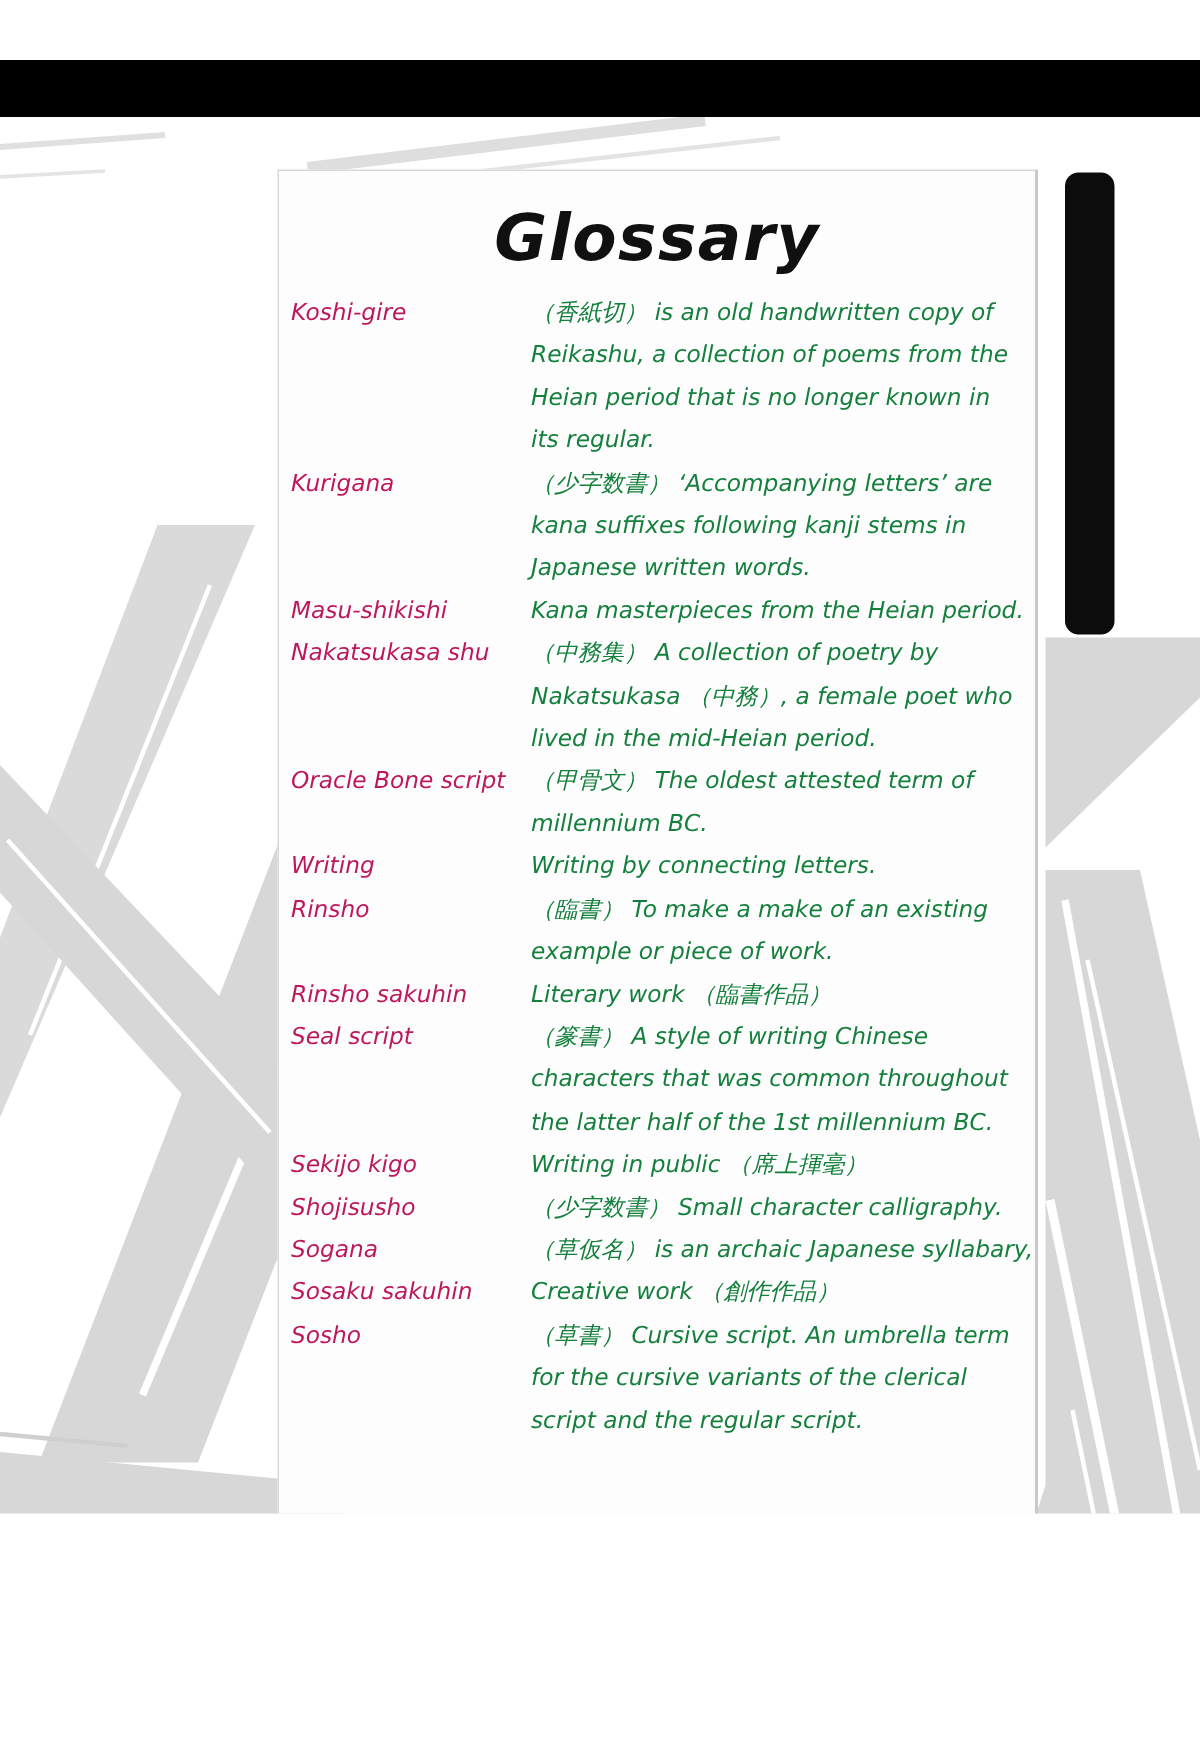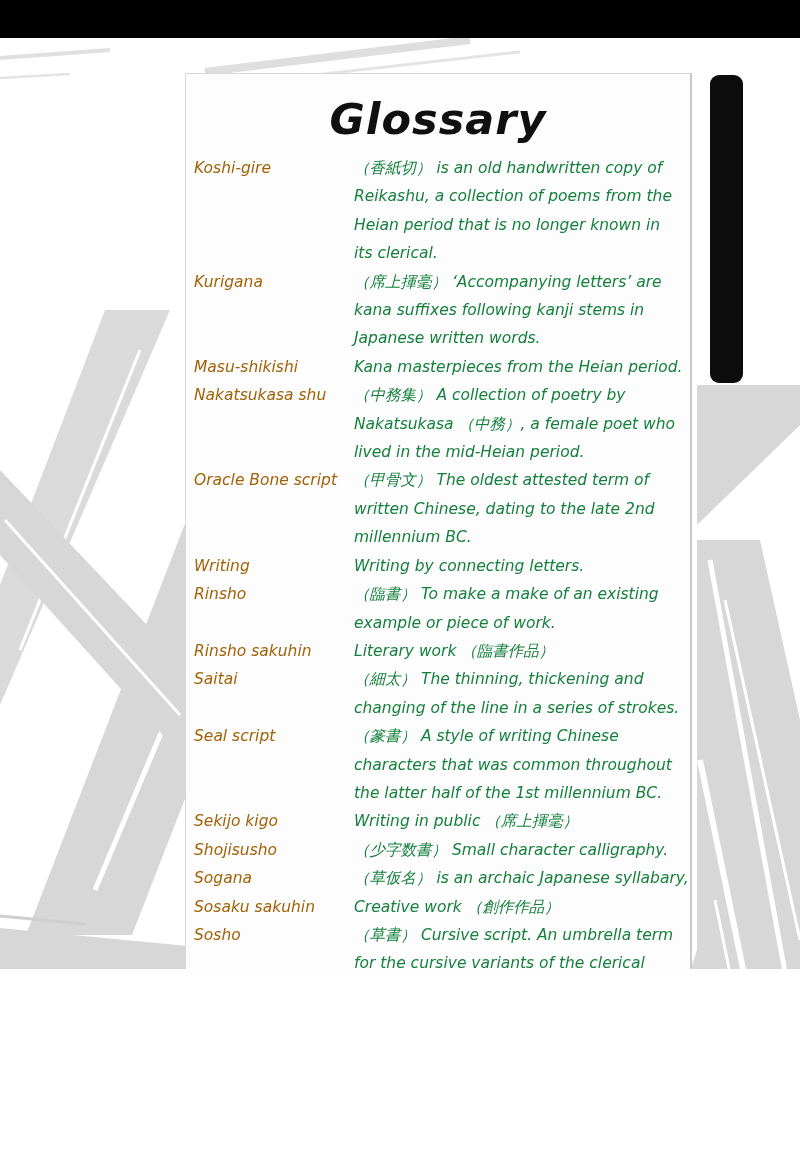--- a/index.html
+++ b/index.html
@@ -6,20 +6,21 @@
   body {
     width: 800px; height: 1165px;
     background: #ffffff;
     font-family: "DejaVu Sans", sans-serif;
   }
   .page {
     position: relative;
     width: 800px; height: 969px;
     overflow: hidden;
     background: #ffffff;
+    margin-top: 40px;
   }
   .bg-svg { position: absolute; left: 0; top: 0; width: 800px; height: 1165px; }
   .bar { position: absolute; left: 0; width: 800px; background: #000000; }
   .bar.top { top: 0; height: 38px; }
   .bar.bottom { top: 1128px; height: 37px; }
   .side-bar {
     position: absolute; left: 710px; top: 75px;
     width: 33px; height: 308px;
     background: #0c0c0c; border-radius: 9px;
   }
@@ -40,21 +41,21 @@
     font-style: italic;
     letter-spacing: 1px;
     color: #101010;
   }
   .entries { margin: 10px 4px 0 8px; }
   .row { display: flex; align-items: flex-start; }
   .term {
     flex: none; width: 160px;
     font-style: italic;
     font-size: 15.5px; line-height: 28.4px;
-    color: #a16207;
+    color: #be185d;
     white-space: nowrap;
   }
   .def { flex: 1; min-width: 0; overflow: visible; }
   .def-line {
     font-style: italic;
     font-size: 15.5px; line-height: 28.4px;
     color: #15803d;
     white-space: nowrap;
   }
 </style>
@@ -105,27 +106,27 @@
 
   <div class="panel">
     <h1 class="title">Glossary</h1>
     <div class="entries" id="entries">
         <div class="row">
           <div class="term">Koshi-gire</div>
           <div class="def">
             <div class="def-line">（香紙切） is an old handwritten copy of</div>
             <div class="def-line">Reikashu, a collection of poems from the</div>
             <div class="def-line">Heian period that is no longer known in</div>
-            <div class="def-line">its clerical.</div>
+            <div class="def-line">its regular.</div>
           </div>
         </div>
         <div class="row">
           <div class="term">Kurigana</div>
           <div class="def">
-            <div class="def-line">（席上揮毫） ‘Accompanying letters’ are</div>
+            <div class="def-line">（少字数書） ‘Accompanying letters’ are</div>
             <div class="def-line">kana suffixes following kanji stems in</div>
             <div class="def-line">Japanese written words.</div>
           </div>
         </div>
         <div class="row">
           <div class="term">Masu-shikishi</div>
           <div class="def">
             <div class="def-line">Kana masterpieces from the Heian period.</div>
           </div>
         </div>
@@ -134,48 +135,40 @@
           <div class="def">
             <div class="def-line">（中務集） A collection of poetry by</div>
             <div class="def-line">Nakatsukasa （中務）, a female poet who</div>
             <div class="def-line">lived in the mid-Heian period.</div>
           </div>
         </div>
         <div class="row">
           <div class="term">Oracle Bone script</div>
           <div class="def">
             <div class="def-line">（甲骨文） The oldest attested term of</div>
-            <div class="def-line">written Chinese, dating to the late 2nd</div>
             <div class="def-line">millennium BC.</div>
           </div>
         </div>
         <div class="row">
           <div class="term">Writing</div>
           <div class="def">
             <div class="def-line">Writing by connecting letters.</div>
           </div>
         </div>
         <div class="row">
           <div class="term">Rinsho</div>
           <div class="def">
             <div class="def-line">（臨書） To make a make of an existing</div>
             <div class="def-line">example or piece of work.</div>
           </div>
         </div>
         <div class="row">
           <div class="term">Rinsho sakuhin</div>
           <div class="def">
             <div class="def-line">Literary work （臨書作品）</div>
-          </div>
-        </div>
-        <div class="row">
-          <div class="term">Saitai</div>
-          <div class="def">
-            <div class="def-line">（細太） The thinning, thickening and</div>
-            <div class="def-line">changing of the line in a series of strokes.</div>
           </div>
         </div>
         <div class="row">
           <div class="term">Seal script</div>
           <div class="def">
             <div class="def-line">（篆書） A style of writing Chinese</div>
             <div class="def-line">characters that was common throughout</div>
             <div class="def-line">the latter half of the 1st millennium BC.</div>
           </div>
         </div>

